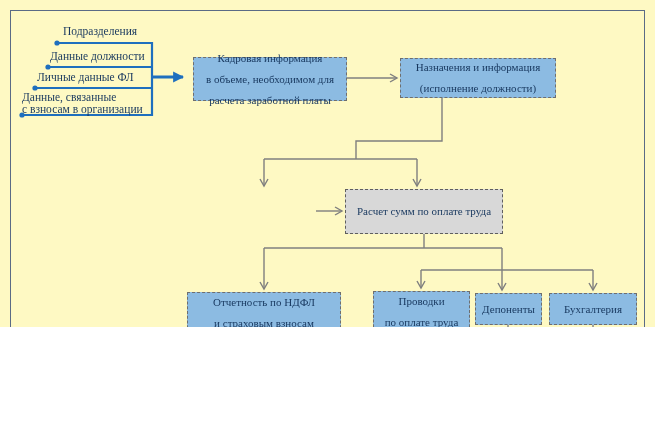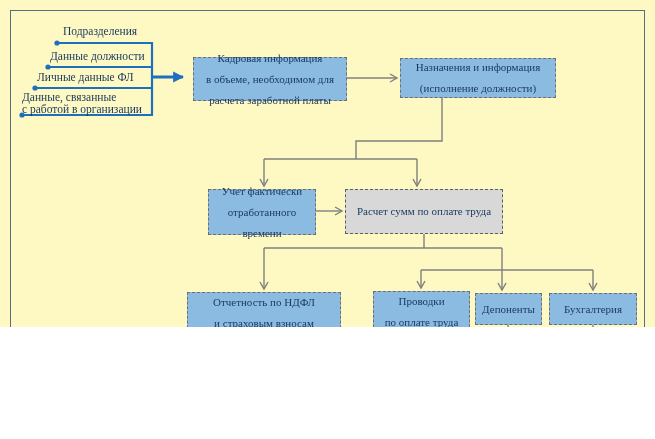--- a/index.html
+++ b/index.html
@@ -76,32 +76,29 @@
       <path d="M593,324 V352"></path>
       <path d="M421,352 H593"></path>
       <path d="M508,352 V365" marker-end="url(#garrow)"></path>
     </g>
   </svg>
 
   <div class="src" style="left:63px;top:26px">Подразделения</div>
   <div class="src" style="left:50px;top:51px">Данные должности</div>
   <div class="src" style="left:37px;top:72px">Личные данные ФЛ</div>
   <div class="src" style="left:22px;top:92px">Данные, связанные
-с работой в организации</div>
+с взносам в организации</div>
 
   <div class="node blue" style="left:193px;top:57px;width:154px;height:44px">Кадровая информация
 в объеме, необходимом для
 расчета заработной платы</div>
 
   <div class="node blue" style="left:400px;top:58px;width:156px;height:40px">Назначения и информация
 (исполнение должности)</div>
 
-  <div class="node blue" style="left:208px;top:189px;width:108px;height:46px">Учет фактически
-отработанного
-времени</div>
 
   <div class="node gray" style="left:345px;top:189px;width:158px;height:45px">Расчет сумм по оплате труда</div>
 
   <div class="node blue" style="left:373px;top:291px;width:97px;height:41px">Проводки
 по оплате труда</div>
 
   <div class="node blue" style="left:187px;top:292px;width:154px;height:41px">Отчетность по НДФЛ
 и страховым взносам</div>
 
   <div class="node blue" style="left:475px;top:293px;width:67px;height:31px">Депоненты</div>

